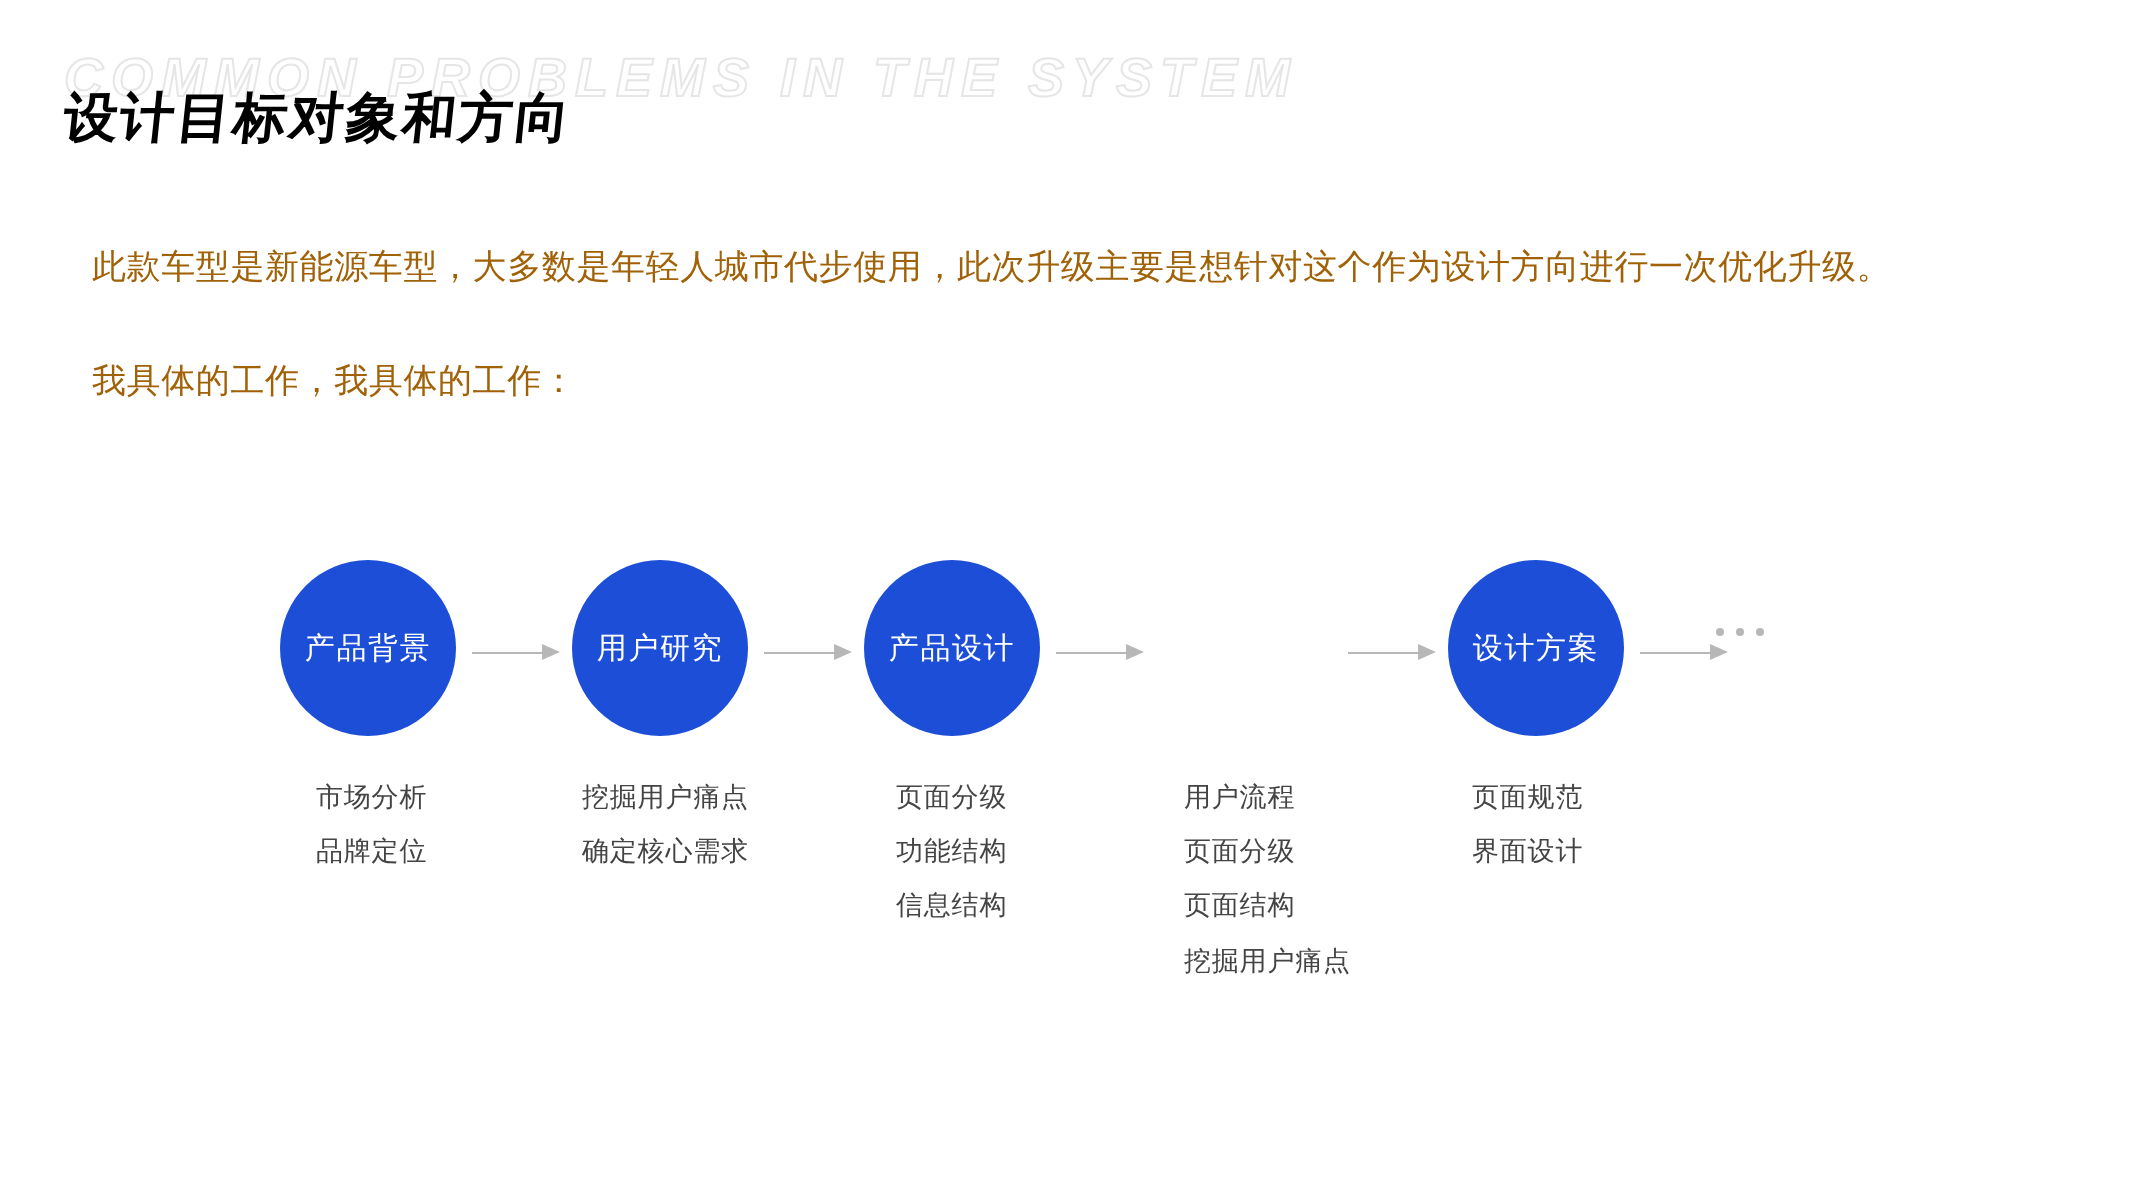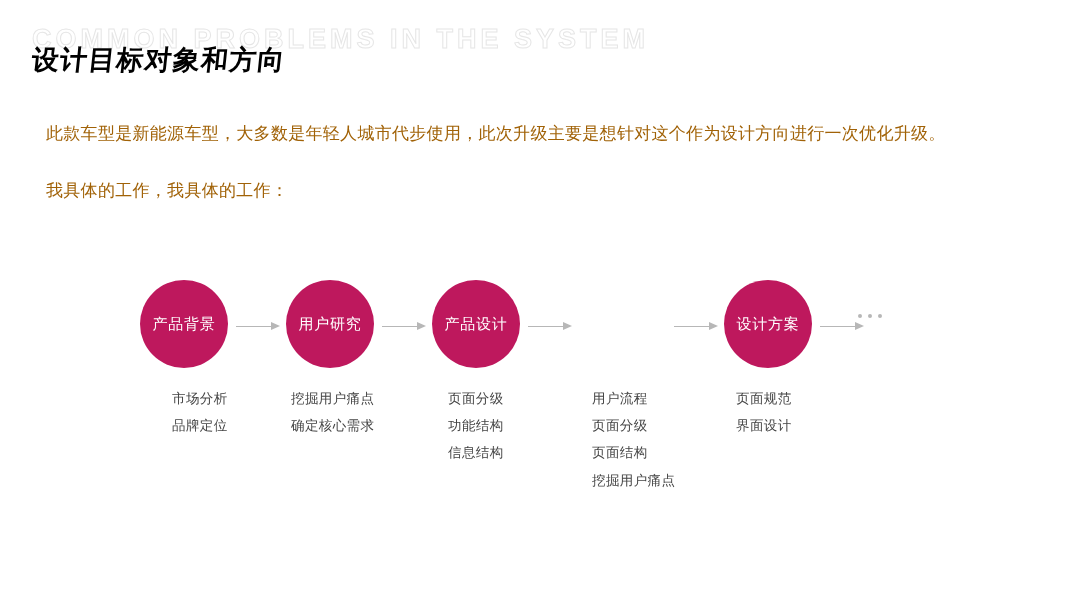--- a/index.html
+++ b/index.html
@@ -29,20 +29,21 @@
     top: 0;
     font-size: 27px;
     font-weight: 700;
     letter-spacing: 4.0px;
     white-space: nowrap;
     color: transparent;
     -webkit-text-stroke: 1px #e6e6e6;
     text-shadow: none;
     line-height: 1;
     user-select: none;
+    font-style: italic;
   }
   .title-main {
     position: absolute;
     left: 0;
     top: 16px;
     font-size: 27px;
     font-weight: 700;
     color: #000000;
     letter-spacing: 1.2px;
     white-space: nowrap;
@@ -72,21 +73,21 @@
     height: 600px;
     pointer-events: none;
   }
   .flow > * { pointer-events: auto; }
 
   .node {
     position: absolute;
     width: 88px;
     height: 88px;
     border-radius: 50%;
-    background: #be185d;
+    background: #1d4ed8;
     display: flex;
     align-items: center;
     justify-content: center;
     top: 280px;
   }
   .node-label {
     color: #ffffff;
     font-size: 15px;
     letter-spacing: 0.8px;
     white-space: nowrap;
@@ -194,21 +195,21 @@
     <div class="shaft"></div>
       <div class="head"></div>
   </div>
 
   <div class="dots">
     <span></span>
       <span></span>
       <span></span>
   </div>
 
-  <div class="caption-col" style="left:172px">
+  <div class="caption-col" style="left:158px">
     <div class="caption-item">市场分析</div>
     <div class="caption-item">品牌定位</div>
   </div>
 
   <div class="caption-col" style="left:291px">
     <div class="caption-item">挖掘用户痛点</div>
     <div class="caption-item">确定核心需求</div>
   </div>
 
   <div class="caption-col" style="left:448px">

